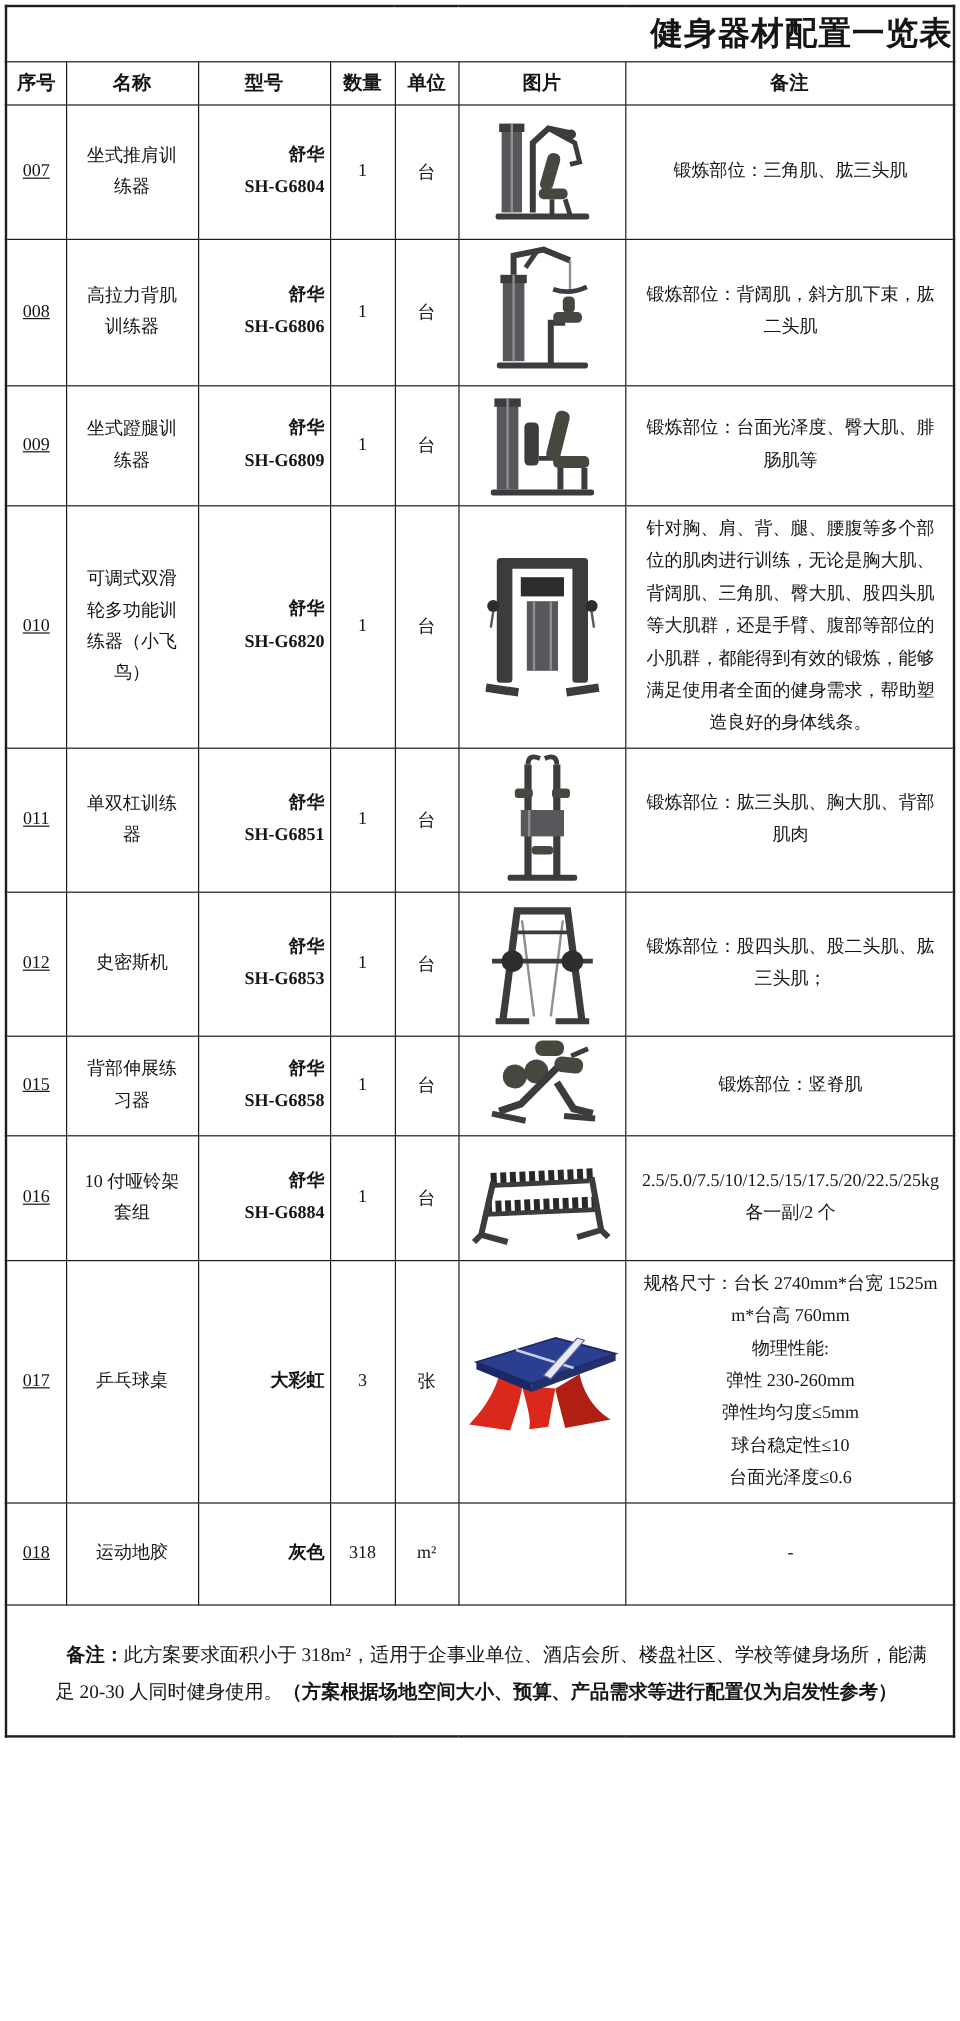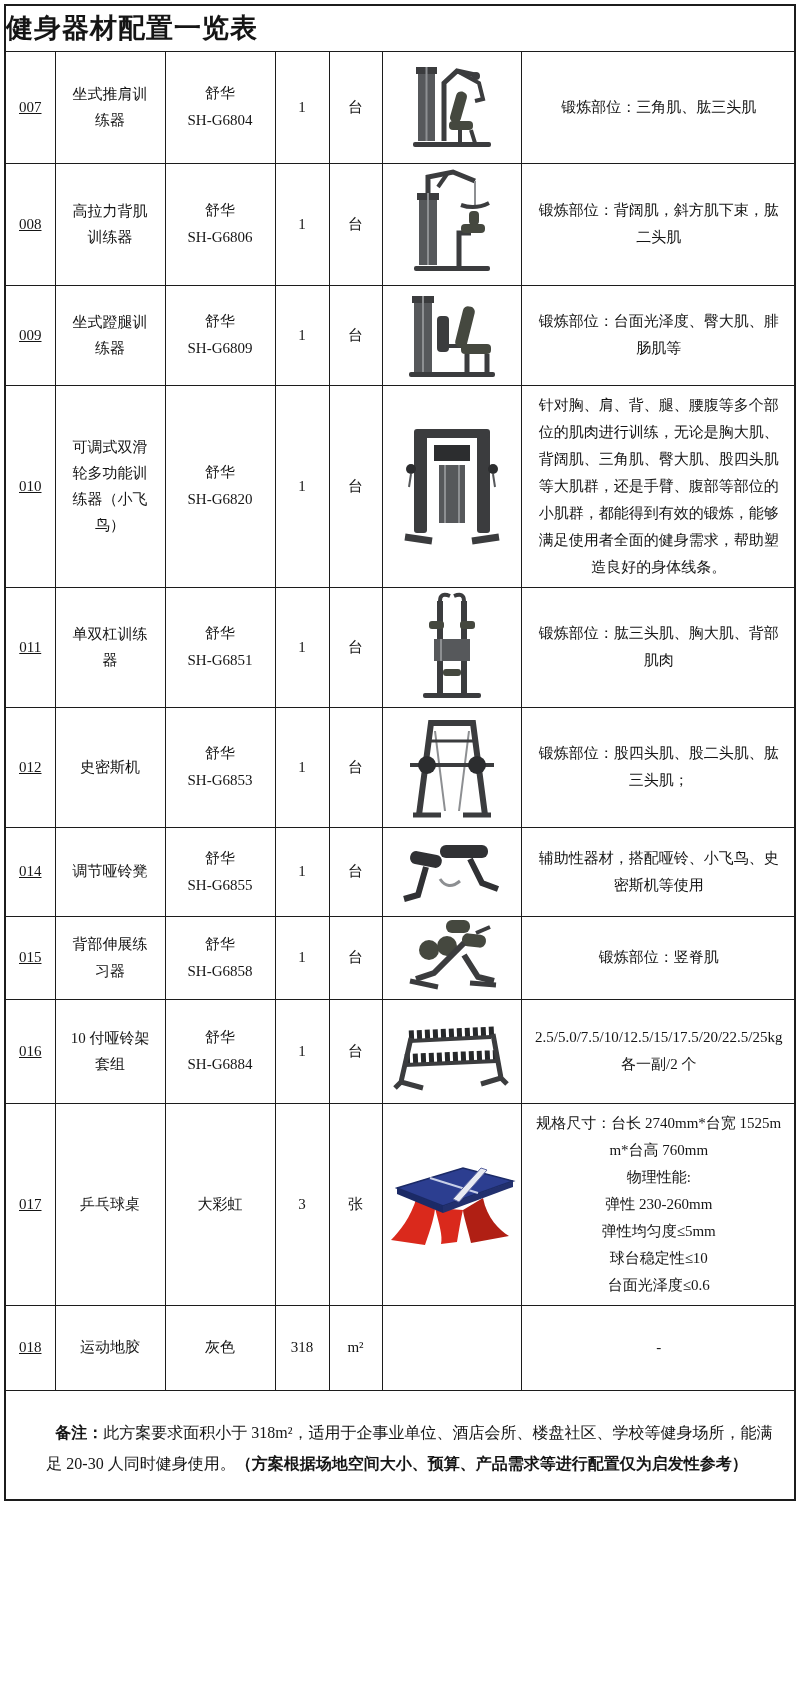--- a/index.html
+++ b/index.html
@@ -10,28 +10,28 @@
     color: #151515;
   }
   .page { padding: 4px 5px 0 4px; }
   table.cfg {
     border-collapse: collapse; width: 790px; table-layout: fixed;
     border: 2px solid #1c1c1c;
   }
   .cfg th, .cfg td { border: 1px solid #1c1c1c; vertical-align: middle; }
   .title-row th {
     height: 46px; font-size: 27px; font-weight: bold;
-    text-align: left; letter-spacing: 1px;
+    text-align: right; letter-spacing: 1px;
   }
   .head-row th { height: 36px; font-size: 16px; font-weight: bold; text-align: center; }
   .cfg td { font-size: 15px; text-align: center; }
   .c-no { font-size: 15px; text-decoration: underline; }
   .c-name { padding: 0 12px; line-height: 1.75; }
   .c-model { padding: 0 4px; line-height: 1.8; }
-  .c-model div { text-align: center; }
+  .c-model div { text-align: right; font-weight: bold; }
   .c-pic { text-align: center; }
   .c-pic svg { display: inline-block; vertical-align: middle; }
   .c-remark {
     text-align: left; padding: 6px 8px 6px 10px;
     line-height: 1.8; word-break: break-all;
   }
   .c-remark.dash { text-align: center; word-break: normal; }
   .foot { padding: 26px 16px 20px 10px; text-align: left; }
   .footnote { font-size: 16px; line-height: 1.95; text-indent: 2.1em; word-break: break-all; }
   .footnote b { font-weight: bold; }
@@ -47,20 +47,29 @@
         <col style="width:110px">
       <col style="width:54px">
         <col style="width:53px">
         <col style="width:139px">
       <col style="width:274px">
     </colgroup>
     <thead>
       <tr class="title-row">
         <th colspan="7">健身器材配置一览表</th>
       </tr>
+      <tr class="head-row">
+        <th>序号</th>
+        <th>名称</th>
+        <th>型号</th>
+        <th>数量</th>
+        <th>单位</th>
+        <th>图片</th>
+        <th>备注</th>
+      </tr>
     </thead>
     <tbody>
         <tr style="height: 112px;">
           <td class="c-no">007</td>
           <td class="c-name">坐式推肩训练器</td>
           <td class="c-model">
             <div>舒华</div>
             <div>SH-G6804</div>
           </td>
           <td class="c-qty">1</td>
@@ -196,39 +205,20 @@
 <path d="M27 30 H69" stroke="#3b3c3e" stroke-width="3"></path>
 <line x1="6" y1="54" x2="90" y2="54" stroke="#3b3c3e" stroke-width="4"></line>
 <circle cx="23" cy="54" r="9" fill="#2c2d2f"></circle>
               <circle cx="73" cy="54" r="9" fill="#2c2d2f"></circle>
 <path d="M9 104 H37 M59 104 H87" stroke="#3b3c3e" stroke-width="5"></path>
             </svg></td>
           <td class="c-remark">
             <div class="remark-line">锻炼部位：股四头肌、股二头肌、肱三头肌；</div>
           </td>
         </tr>
-        <tr style="height: 89px;">
-          <td class="c-no">014</td>
-          <td class="c-name">调节哑铃凳</td>
-          <td class="c-model">
-            <div>舒华</div>
-            <div>SH-G6855</div>
-          </td>
-          <td class="c-qty">1</td>
-          <td class="c-unit">台</td>
-          <td class="c-pic"><svg width="108" height="62" viewBox="0 0 108 62">
-<rect x="42" y="4" width="48" height="13" rx="6" fill="#303134"></rect>
-<rect x="12" y="12" width="32" height="13" rx="6" transform="rotate(11 28 18)" fill="#303134"></rect>
-<path d="M28 26 L20 54 L6 58 M72 18 L84 42 L100 48" fill="none" stroke="#303134" stroke-width="6"></path>
-<path d="M42 38 Q50 50 62 40" fill="none" stroke="#8d8f92" stroke-width="3"></path>
-            </svg></td>
-          <td class="c-remark">
-            <div class="remark-line">辅助性器材，搭配哑铃、小飞鸟、史密斯机等使用</div>
-          </td>
-        </tr>
         <tr style="height: 83px;">
           <td class="c-no">015</td>
           <td class="c-name">背部伸展练习器</td>
           <td class="c-model">
             <div>舒华</div>
             <div>SH-G6858</div>
           </td>
           <td class="c-qty">1</td>
           <td class="c-unit">台</td>
           <td class="c-pic"><svg width="96" height="82" viewBox="0 0 96 82">

